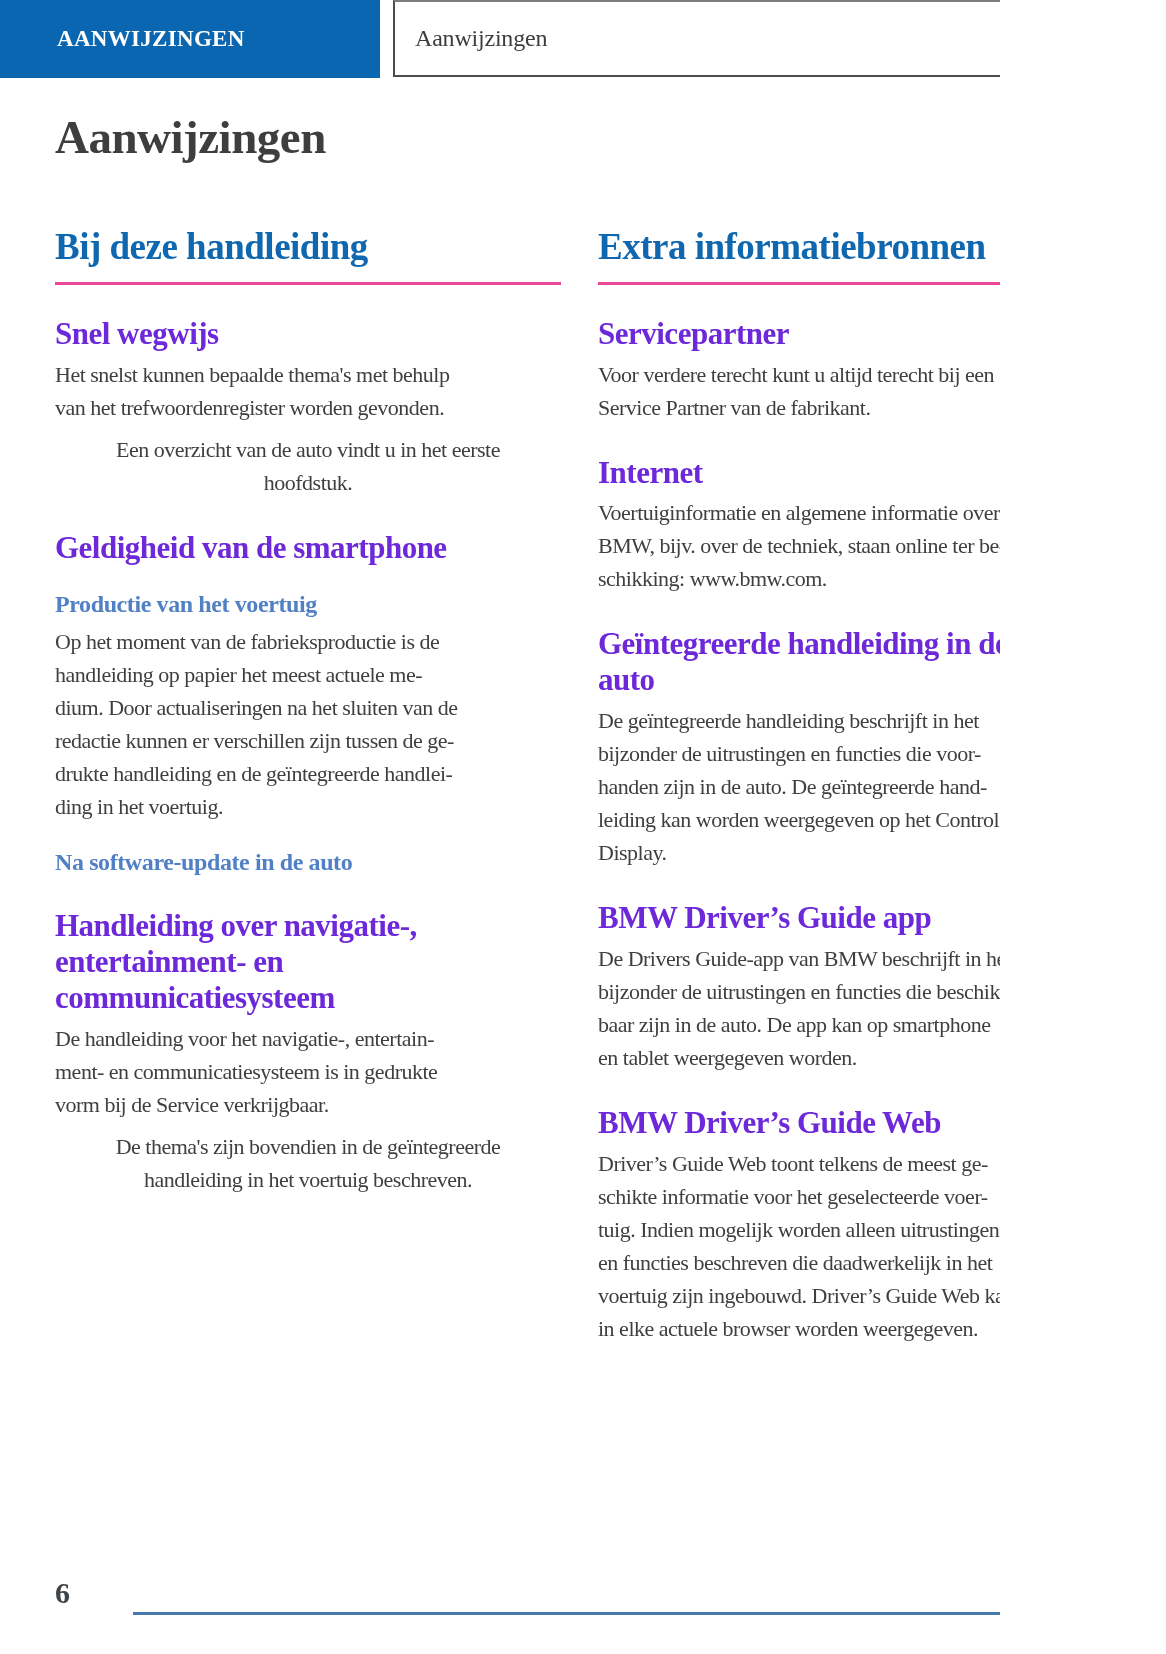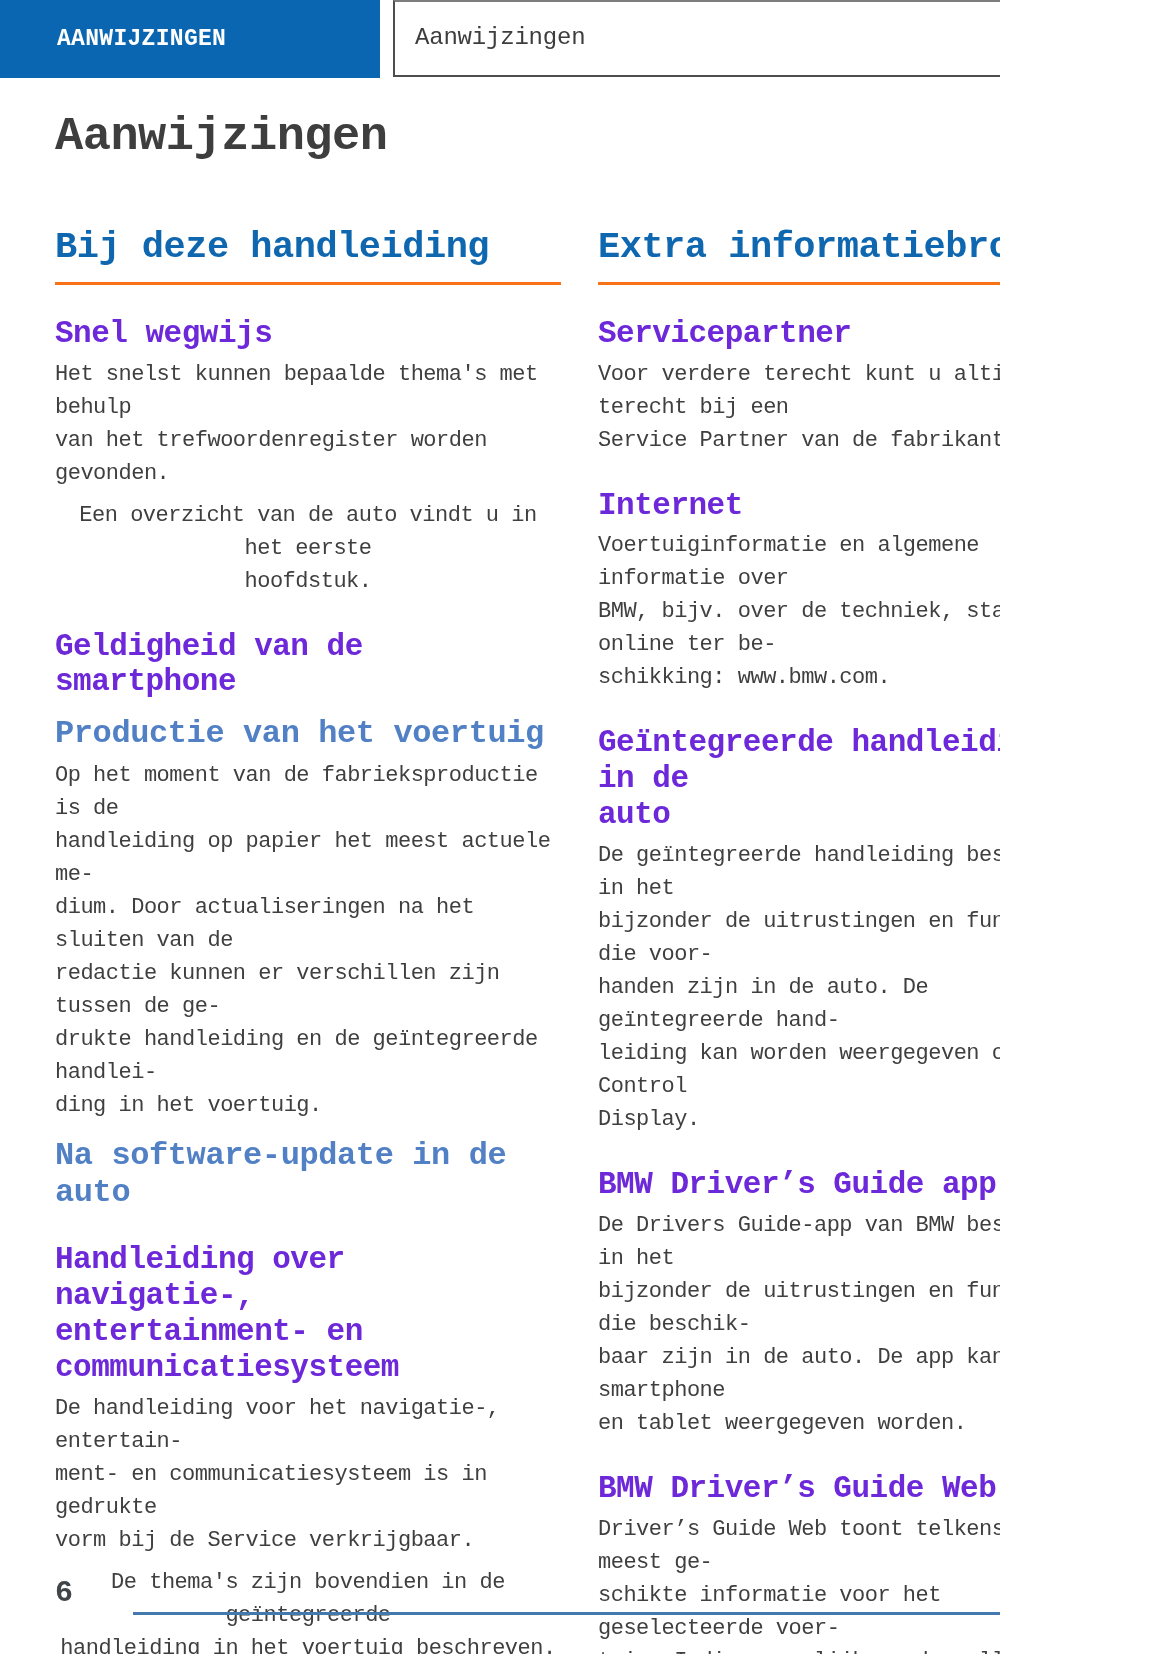--- a/index.html
+++ b/index.html
@@ -2,21 +2,21 @@
 <html><head>
 <meta charset="utf-8">
 <style>
   * { margin: 0; padding: 0; box-sizing: border-box; }
   html, body { background: #ffffff; }
   .page {
     position: relative;
     width: 1000px;
     height: 1654px;
     background: #ffffff;
-    font-family: Liberation Mono, monospace;
+    font-family: Liberation Serif, serif;
     overflow: hidden;
   }
 
   
   .chapter-tab {
     position: absolute; left: 0; top: 0;
     width: 380px; height: 78px;
     background: #0a66b0;
   }
   .chapter-tab .tab-label {
@@ -44,33 +44,33 @@
   
   .columns {
     position: absolute; left: 55px; top: 226px; width: 1047px;
     display: grid; grid-template-columns: 506px 504px; column-gap: 37px;
   }
   .col { min-width: 0; }
 
   .col-heading {
     font-size: 37px; font-weight: bold; color: #0f67b0;
     letter-spacing: -0.5px; line-height: 1.15;
-    padding-bottom: 13px; border-bottom: 3px solid #f97316;
+    padding-bottom: 13px; border-bottom: 3px solid #ec4899;
     white-space: pre-line;
   }
   .sub-heading {
     font-size: 31px; font-weight: bold; color: #6d28d9;
     letter-spacing: -0.5px; line-height: 1.16;
     margin-top: 31px; margin-bottom: 4px;
     white-space: pre-line;
   }
   .minor-heading {
-    font-size: 32px; font-weight: bold; color: #5180c5;
+    font-size: 24px; font-weight: bold; color: #5180c5;
     letter-spacing: -0.4px; line-height: 1.16;
-    margin-top: 15px; margin-bottom: 3px;
+    margin-top: 26px; margin-bottom: 3px;
     white-space: pre-line;
   }
   .para {
     font-size: 22px; color: #3f3f3f; line-height: 33px;
     letter-spacing: -0.5px; margin-top: 6px;
     white-space: pre-line;
   }
   .para + .para { margin-top: 9px; text-align: center; }
 
   

